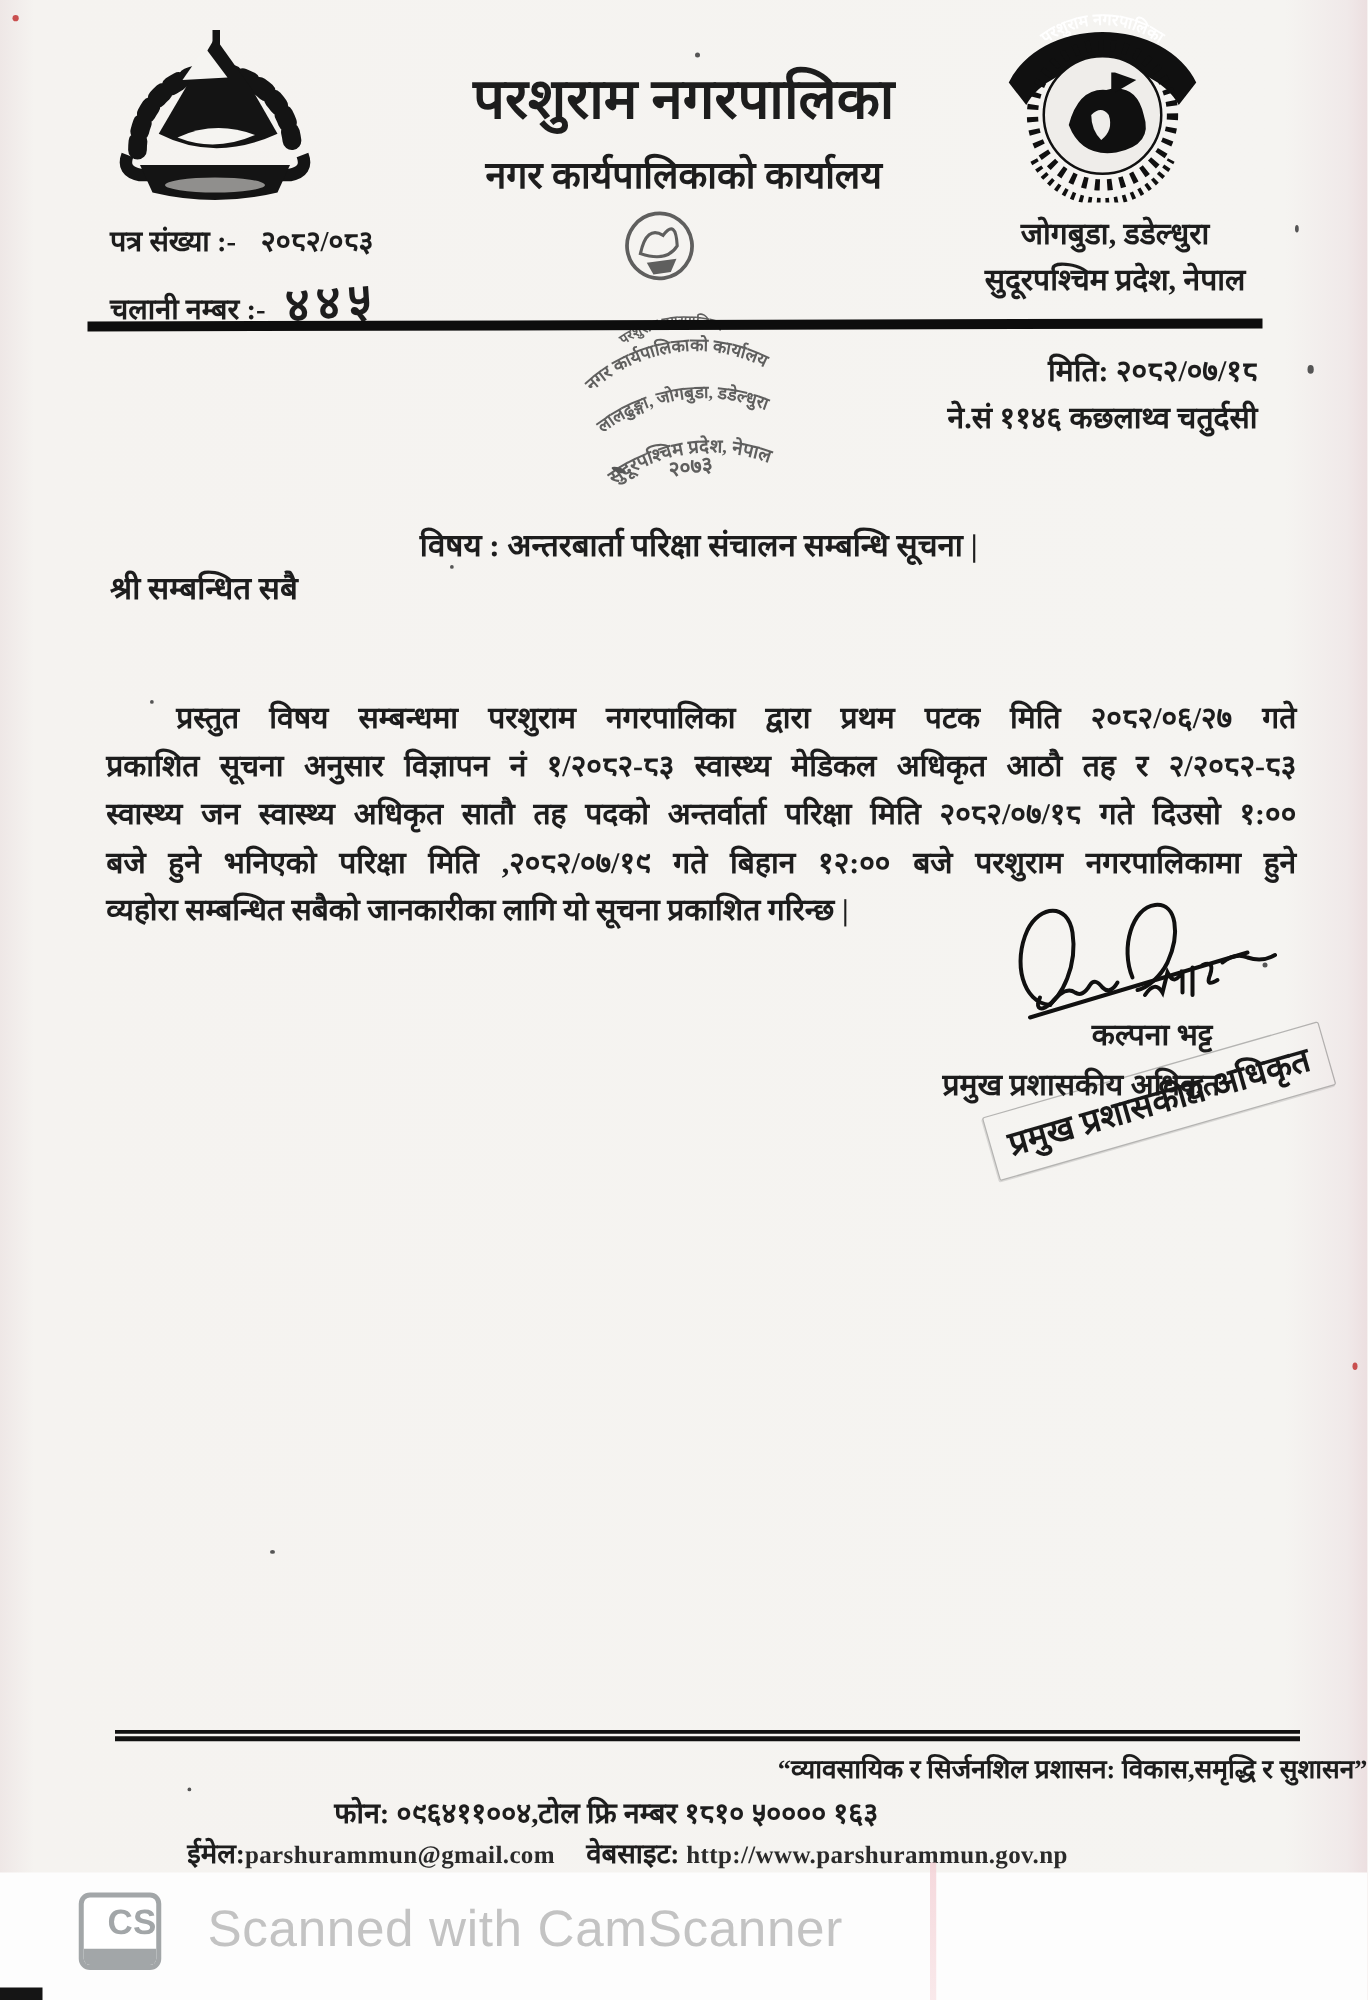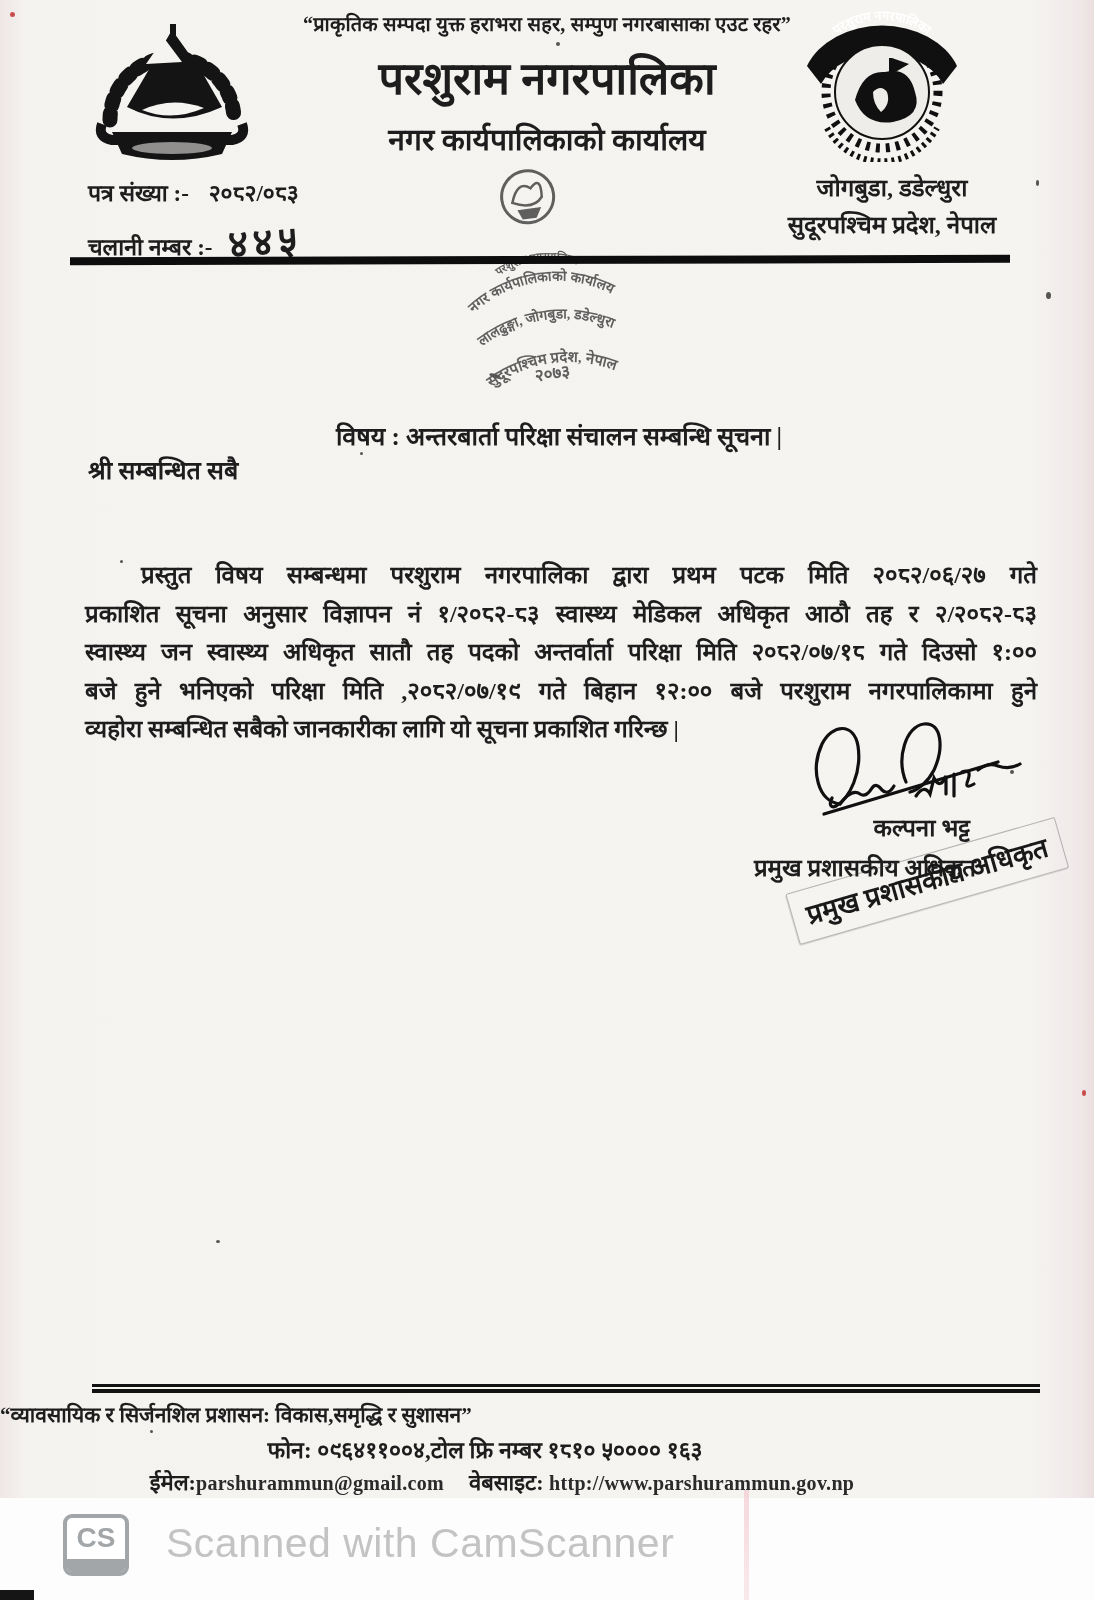--- a/index.html
+++ b/index.html
@@ -59,52 +59,51 @@
                font-size:24px; font-weight:bold; white-space:nowrap; }
   .sig-stamp { position:absolute; left:800px; top:892px; padding:6px 14px 8px;
                transform:rotate(-16deg); transform-origin:left bottom;
                font-size:27px; font-weight:bold; color:#191919; white-space:nowrap;
                border:1px solid rgba(60,60,60,.35); border-radius:2px;
                box-shadow:-1px 1px 0 rgba(60,60,60,.15); }
 
   
   .footer-rule { position:absolute; left:92px; top:1384px; width:948px; height:9px;
                  border-top:3px solid #111; border-bottom:4px solid #111; }
-  .footer-motto { position:absolute; top:1400px; left:0; width:100%; text-align:left;
+  .footer-motto { position:absolute; top:1400px; left:0; width:100%; text-align:right;
                   font-size:21px; font-weight:bold; }
   .footer-phone { position:absolute; top:1433px; left:0; width:100%; text-align:center;
                   font-size:23px; font-weight:bold; transform:translateX(-62px); }
   .footer-contact { position:absolute; top:1466px; left:0; width:100%; text-align:center;
                     font-size:22px; font-weight:bold; transform:translateX(-45px); }
   .footer-contact .latin { font-family:"Liberation Serif",serif; font-size:20px;
                            font-weight:bold; color:#2a2a2a; letter-spacing:.3px; }
 
   
   .cam-bar { position:absolute; left:0; top:1498px; width:1094px; height:102px; background:#fdfdfd; }
   .pink-streak { position:absolute; left:744px; top:1490px; width:5px; height:110px;
                  background:linear-gradient(#f3cfd4, #f8e4e6); opacity:.8; }
   .cs-icon { position:absolute; left:63px; top:1514px; width:66px; height:62px;
              border:4px solid #a2a6a8; border-radius:9px; background:#fff; overflow:hidden;
              font-family:"Liberation Sans",sans-serif; }
-  .cs-icon .cs-letters { display:block; text-align:center; font-size:28px; font-weight:bold;
+  .cs-icon .cs-letters { display:block; text-align:right; font-size:28px; font-weight:bold;
              color:#a2a6a8; line-height:40px; }
   .cs-icon .cs-strip { position:absolute; bottom:0; left:0; width:100%; height:13px; background:#a2a6a8; }
   .cam-text { position:absolute; left:166px; top:1520px; font-size:41px; color:#c3c3c3;
               font-family:"Liberation Sans",sans-serif; letter-spacing:.5px; }
 
   
   .speck { position:absolute; border-radius:50%; background:#555; }
   .sliver { position:absolute; left:0; top:1590px; width:34px; height:10px; background:#151515; }
 </style>
 </head>
 <body>
 
 <div class="page">
 
-  <div class="tagline">“प्राकृतिक सम्पदा युक्त हराभरा सहर, सम्पुण नगरबासाका एउट रहर”</div>
 
   <div class="logo-left">
     <svg width="200" height="168" viewBox="0 0 200 168">
       <g fill="none" stroke="#141414">
         <path d="M38,118 A62,62 0 1 1 162,118" stroke-width="15" stroke-dasharray="7 8" stroke-linecap="round"></path>
         <path d="M30,122 Q25,135 40,138 L160,138 Q175,135 170,122" stroke-width="10"></path>
       </g>
       <g fill="#141414">
         <path d="M55,105 L100,28 L130,70 L150,105 Q100,128 55,105 Z"></path>
         <path d="M98,22 L104,22 L104,40 L98,40 Z"></path>
@@ -181,20 +180,24 @@
         <text text-anchor="middle" font-size="15" font-weight="bold">
           <textPath href="#arcS4" startOffset="50%">सुदूरपश्चिम प्रदेश, नेपाल</textPath>
         </text>
         <text x="120" y="232" text-anchor="middle" font-size="17" font-weight="bold">२०७३</text>
       </g>
     </svg>
   </div>
 
   <div class="rule-top"></div>
 
+  <div class="date-block">
+    <div>मिति: २०८२/०७/१८</div>
+    <div>ने.सं ११४६ कछलाथ्व चतुर्दसी</div>
+  </div>
 
   <div class="subject">विषय : अन्तरबार्ता परिक्षा संचालन सम्बन्धि सूचना |</div>
   <div class="addressee">श्री सम्बन्धित सबै</div>
 
   <div class="body-text">
     <div class="body-line first">प्रस्तुत विषय सम्बन्धमा परशुराम नगरपालिका द्वारा प्रथम पटक मिति २०८२/०६/२७ गते</div>
     <div class="body-line">प्रकाशित सूचना अनुसार विज्ञापन नं १/२०८२-८३ स्वास्थ्य मेडिकल अधिकृत आठौ तह र २/२०८२-८३</div>
     <div class="body-line">स्वास्थ्य जन स्वास्थ्य अधिकृत सातौ तह पदको अन्तर्वार्ता परिक्षा मिति २०८२/०७/१८ गते दिउसो १:००</div>
     <div class="body-line">बजे हुने भनिएको परिक्षा मिति ,२०८२/०७/१९ गते बिहान १२:०० बजे परशुराम नगरपालिकामा हुने</div>
     <div class="body-line last">व्यहोरा सम्बन्धित सबैको जानकारीका लागि यो सूचना प्रकाशित गरिन्छ |</div>

